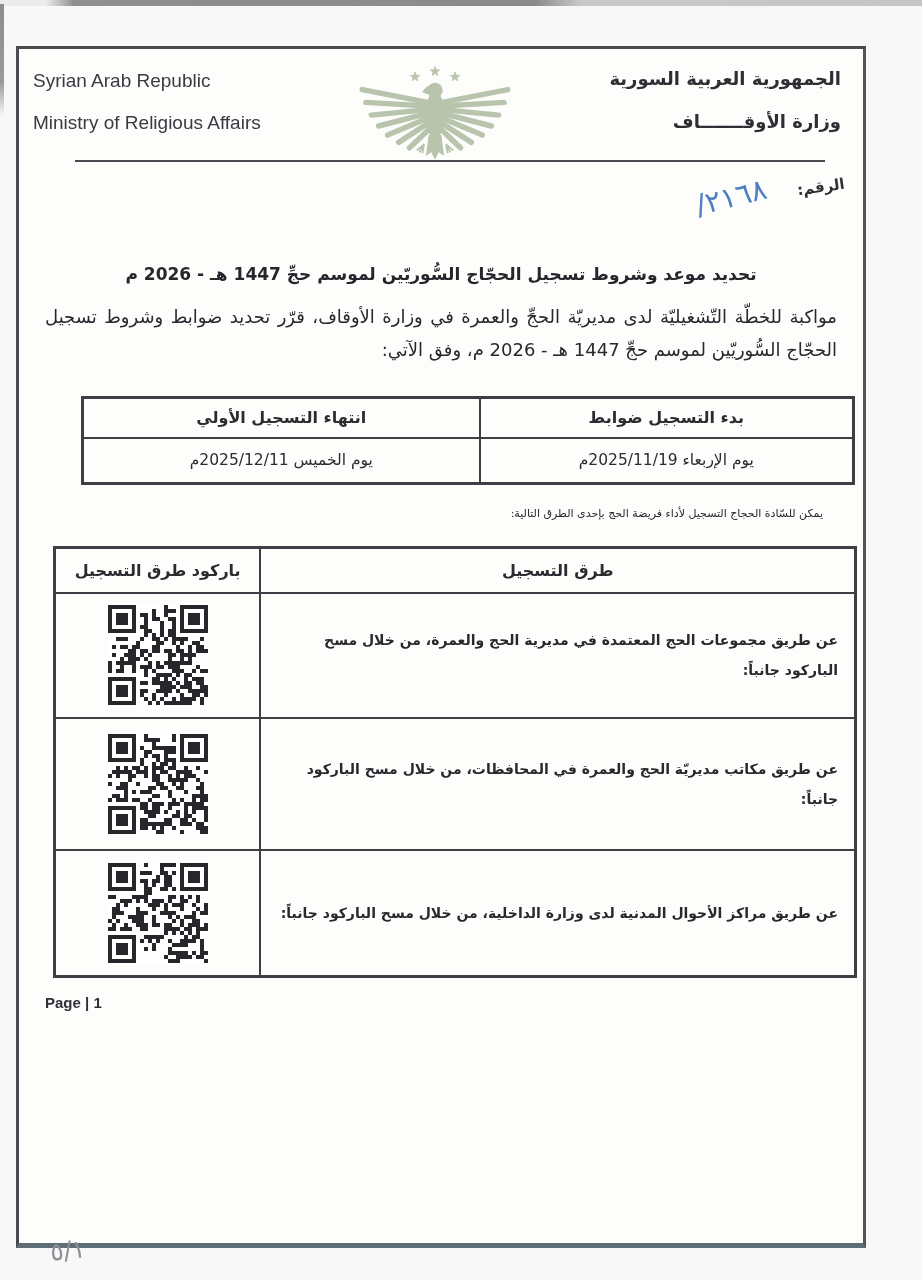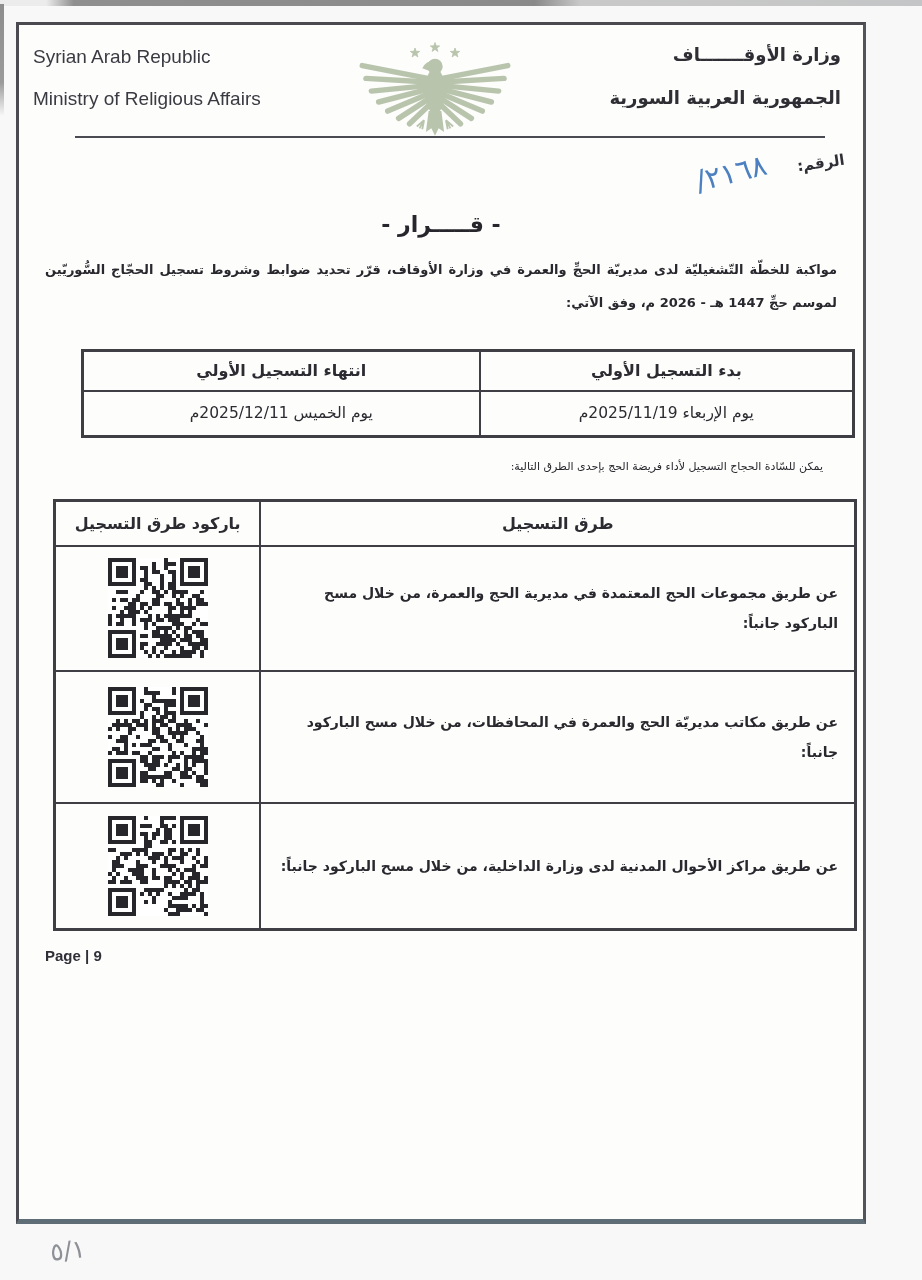--- a/index.html
+++ b/index.html
@@ -15,21 +15,21 @@
   .scan-top {
     position:absolute; top:0; left:0; width:922px; height:6px;
     background:linear-gradient(90deg,#ececec 0,#ececec 5%,#8f8f8f 8%,#8a8a8a 58%,#c9c9c9 63%,#c4c5c6 100%);
   }
   .scan-left {
     position:absolute; top:4px; left:0; width:4px; height:112px;
     background:linear-gradient(180deg,#8d8d8d 0,#9a9a9a 70%, rgba(160,160,160,0) 100%);
   }
   
   .page {
-    position:absolute; left:16px; top:22px; width:850px; height:1202px;
+    position:absolute; left:16px; top:46px; width:850px; height:1202px;
     background:#fdfdfc;
     border:3px solid #4a4a50;
     border-bottom:5px solid #5f6e76;
     border-right:3px solid #51555a;
   }
   
   .header {
     display:flex; justify-content:space-between; align-items:flex-start;
     margin-top:15px; height:94px; padding:0 22px 0 14px;
   }
@@ -61,21 +61,21 @@
   .title {
     text-align:center; direction:rtl;
     font-size:22px; font-weight:bold; color:#26262c; margin-top:2px;
   }
   .subtitle {
     text-align:center; direction:rtl;
     font-size:17px; font-weight:bold; color:#26262c; margin-top:30px;
   }
   .para {
     direction:rtl; text-align:justify;
-    font-size:13px; font-weight:bold; line-height:33px;
+    font-size:18px; font-weight:normal; line-height:33px;
     margin:14px 26px 0 26px; color:#28282e;
   }
   .intro { margin-top:16px; }
   .clause { margin-top:22px; }
   .second { margin-top:20px; }
   .methods-intro {
     font-weight:normal; text-align:right; font-size:11px; margin-top:12px;
     margin-right:40px;
   }
   
@@ -168,40 +168,40 @@
           </g>
 
           <polygon points="93,76 107,76 110,99 104,95 100,103 96,95 90,99" stroke="none"></polygon>
 
           <path d="M88 86 l-8 7 m8 -7 l-5 9 m5 -9 l-2 10" fill="none" stroke-width="2"></path>
           <path d="M112 86 l8 7 m-8 -7 l5 9 m-5 -9 l2 10" fill="none" stroke-width="2"></path>
         </g>
       </svg>
     </div>
     <div class="hdr-ar">
+      <div>الجمهورية العربية السورية</div>
       <div>وزارة الأوقـــــــاف</div>
-      <div>الجمهورية العربية السورية</div>
     </div>
   </div>
 
   <div class="hdr-line"></div>
 
   <div class="ref">
     <span class="ref-label">الرقم:</span>
     <span class="ref-value">/٢١٦٨</span>
   </div>
 
-  <div class="title">- قـــــرار -</div>
+  <div class="subtitle">تحديد موعد وشروط تسجيل الحجّاج السُّوريّين لموسم حجِّ 1447 هـ - 2026 م</div>
 
   <p class="para intro">مواكبة للخطّة التّشغيليّة لدى مديريّة الحجِّ والعمرة في وزارة الأوقاف، قرّر تحديد ضوابط وشروط تسجيل الحجّاج السُّوريّين لموسم حجِّ 1447 هـ - 2026 م، وفق الآتي:</p>
 
   <table class="t1">
     <tbody>
         <tr>
-      <th class="c-start">بدء التسجيل الأولي</th>
+      <th class="c-start">بدء التسجيل ضوابط</th>
       <th class="c-end">انتهاء التسجيل الأولي</th>
     </tr>
     <tr>
       <td>يوم الإربعاء 2025/11/19م</td>
       <td>يوم الخميس 2025/12/11م</td>
     </tr>
   </tbody>
     </table>
 
   <p class="para methods-intro">يمكن للسّادة الحجاج التسجيل لأداء فريضة الحج بإحدى الطرق التالية:</p>
@@ -863,16 +863,16 @@
                 <rect x="80" y="8" width="12" height="12" fill="#26262b"></rect>
                 <rect x="0" y="72" width="28" height="28" fill="#26262b"></rect>
                 <rect x="4" y="76" width="20" height="20" fill="#fff"></rect>
                 <rect x="8" y="80" width="12" height="12" fill="#26262b"></rect>
               </svg></div>
       </td>
     </tr>
   </tbody>
     </table>
 
-  <div class="pagenum">Page | 9</div>
+  <div class="pagenum">Page | 1</div>
 </div>
 
 <div class="hand-mark">٥/١</div>
 
 </body></html>

